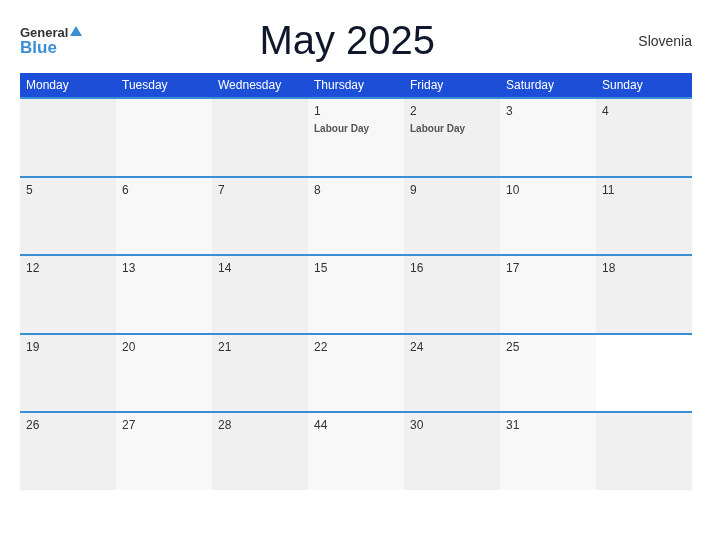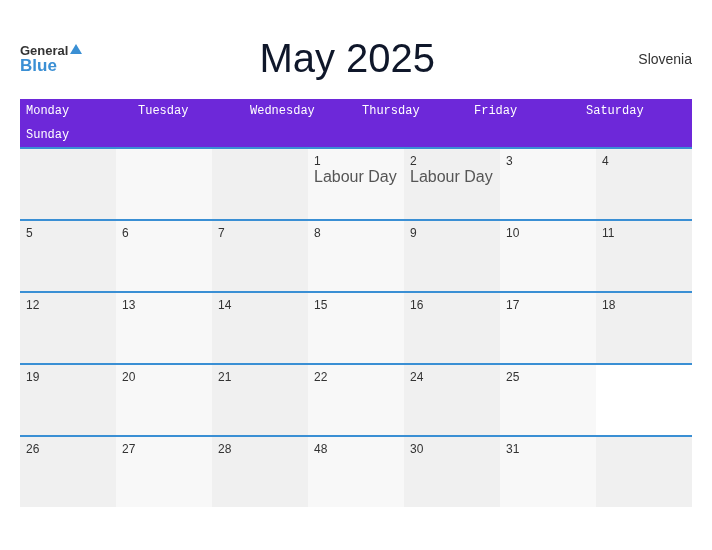--- a/index.html
+++ b/index.html
@@ -6,24 +6,23 @@
     body {
       width: 712px;
       height: 550px;
       background: #fff;
       font-family: Arial, sans-serif;
       overflow: hidden;
     }
     .page {
       width: 712px;
       height: 500px;
-      padding: 36px 20px 10px 20px;
-      display: flex;
-      flex-direction: column;
-      gap: 8px;
+      padding: 18px 20px 10px 20px;
+      display: flex;
+      flex-direction: column;
     }
     
     .header {
       display: flex;
       align-items: center;
       justify-content: space-between;
       margin-bottom: 10px;
     }
     .logo {
       display: flex;
@@ -68,23 +67,22 @@
       min-width: 80px;
     }
     
     .calendar {
       flex: 1;
       display: flex;
       flex-direction: column;
     }
     .cal-header {
       display: grid;
-      grid-template-columns: repeat(6, 1fr);
-      background-color: #6d28d9;
-      font-family: Liberation Mono, monospace;
+      grid-template-columns: repeat(7, 1fr);
+      background-color: #1d4ed8;
     }
     .cal-header-cell {
       padding: 5px 6px;
       color: #fff;
       font-size: 12px;
       font-weight: normal;
       text-align: left;
     }
     .cal-body {
       flex: 1;
@@ -110,23 +108,24 @@
     }
     .cal-cell:nth-child(even) {
       background: #f8f8f8;
     }
     .day-num {
       font-size: 12px;
       color: #333;
       display: block;
     }
     .day-event {
-      font-size: 16px;
+      font-size: 10px;
       color: #555;
       margin-top: 2px;
+      font-weight: bold;
     }
   </style>
 </head>
 <body>
 
 <div class="page">
 
   <div class="header">
     <div class="logo">
       <div style="display:flex; align-items:center;">
@@ -233,21 +232,21 @@
           <div class="cal-cell">
             <span class="day-num">26</span>
           </div>
           <div class="cal-cell">
             <span class="day-num">27</span>
           </div>
           <div class="cal-cell">
             <span class="day-num">28</span>
           </div>
           <div class="cal-cell">
-            <span class="day-num">48</span>
+            <span class="day-num">44</span>
           </div>
           <div class="cal-cell">
             <span class="day-num">30</span>
           </div>
           <div class="cal-cell">
             <span class="day-num">31</span>
           </div>
           <div class="cal-cell"></div>
         </div>
       </div>

